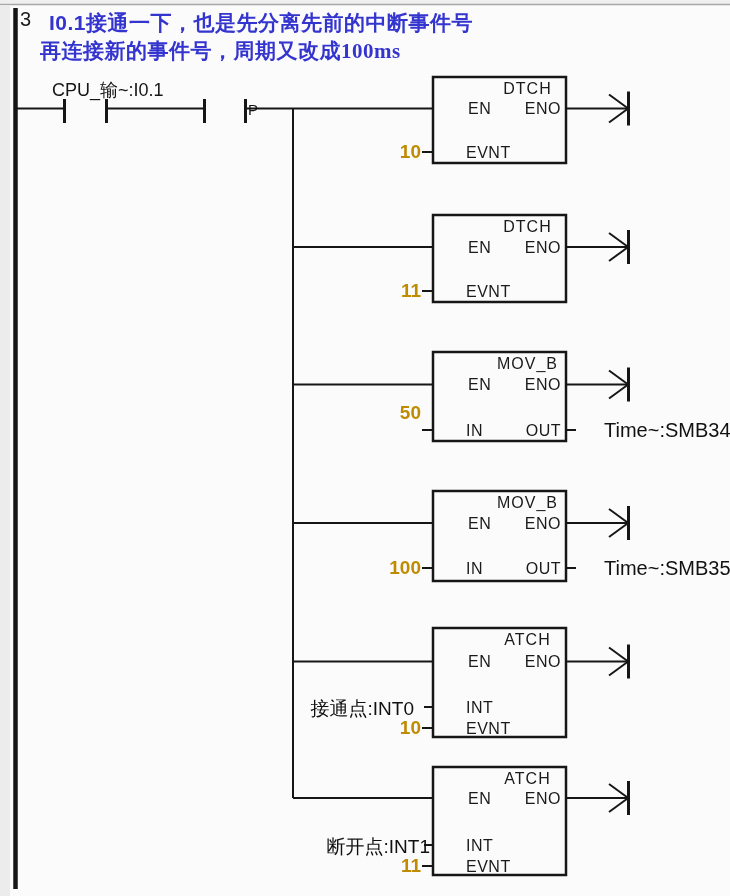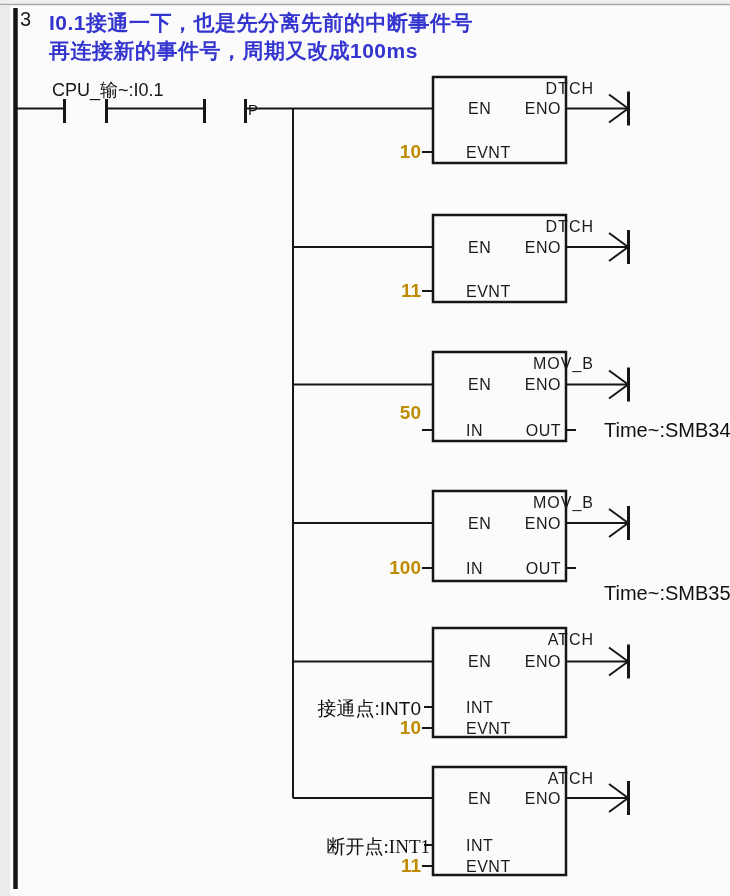--- a/index.html
+++ b/index.html
@@ -10,21 +10,21 @@
   }
   .abs{position:absolute;white-space:nowrap;margin-left:28px;}
   .comment{
     color:var(--comment-blue,#3434cf);
     font-size:21px;font-weight:bold;letter-spacing:.5px;
   }
   .netnum{color:#1a1a1a;font-size:20px;}
   .ctlbl{color:#151515;font-size:18px;}
   .plbl{color:#151515;font-size:15px;text-align:center;}
   .pin{color:#1a1a1a;font-size:16px;letter-spacing:.5px;}
-  .btitle{color:#1a1a1a;font-size:16px;letter-spacing:1px;text-align:right;width:133px;}
+  .btitle{color:#1a1a1a;font-size:16px;letter-spacing:1px;text-align:center;width:133px;}
   .val{color:var(--operand-gold,#bf8b00);font-size:19px;font-weight:bold;text-align:left;}
   .opd{color:#111;font-size:19px;text-align:right;}
   .outopd{color:#111;font-size:20px;}
   .blk{position:absolute;left:433px;width:133px;}
   svg{position:absolute;left:0;top:0;}
 </style>
 </head>
 <body>
 
 <svg width="730" height="896" viewBox="0 0 730 896">
@@ -111,21 +111,21 @@
       <line x1="566" y1="798" x2="627" y2="798"></line>
       <line x1="609" y1="784" x2="627.5" y2="797.5"></line>
         <line x1="609" y1="812" x2="627.5" y2="798.5"></line>
       <line x1="628.5" y1="781" x2="628.5" y2="815" stroke-width="3"></line>
     </g>
   </g>
 </svg>
 
 <div class="abs netnum" style="left:-8px;top:8px;">3</div>
 <div class="abs comment" style="left:21px;top:9px;">I0.1接通一下，也是先分离先前的中断事件号</div>
-<div class="abs comment" style="left:21px;top:37px;">再连接新的事件号，周期又改成100ms</div>
+<div class="abs comment" style="left:12px;top:37px;font-family:Liberation Serif, serif;">再连接新的事件号，周期又改成100ms</div>
 
 <div class="abs ctlbl" style="left:24px;top:78px;">CPU_输~:I0.1</div>
 <div class="abs plbl" style="left:204px;top:101px;width:42px;">P</div>
 
 <div class="blk" style="top:77px;height:86px;">
   <div class="abs btitle" style="left:0;top:3px;">DTCH</div>
   <div class="abs pin" style="left:7px;top:23px;">EN</div>
   <div class="abs pin" style="right:5px;top:23px;">ENO</div>
   <div class="abs pin" style="left:5px;top:67px;">EVNT</div>
 </div>
@@ -150,33 +150,33 @@
 <div class="abs outopd" style="left:576px;top:419px;">Time~:SMB34</div>
 
 <div class="blk" style="top:491px;height:90px;">
   <div class="abs btitle" style="left:0;top:3px;">MOV_B</div>
   <div class="abs pin" style="left:7px;top:24px;">EN</div>
   <div class="abs pin" style="right:5px;top:24px;">ENO</div>
   <div class="abs pin" style="left:5px;top:69px;">IN</div>
   <div class="abs pin" style="right:5px;top:69px;">OUT</div>
 </div>
 <div class="abs val" style="right:309px;top:557px;">100</div>
-<div class="abs outopd" style="left:576px;top:582px;">Time~:SMB35</div>
+<div class="abs outopd" style="left:576px;top:557px;">Time~:SMB35</div>
 
 <div class="blk" style="top:628px;height:109px;">
   <div class="abs btitle" style="left:0;top:3px;">ATCH</div>
   <div class="abs pin" style="left:7px;top:25px;">EN</div>
   <div class="abs pin" style="right:5px;top:25px;">ENO</div>
   <div class="abs pin" style="left:5px;top:71px;">INT</div>
   <div class="abs pin" style="left:5px;top:92px;">EVNT</div>
 </div>
-<div class="abs opd" style="right:309px;top:696px;">接通点:INT0</div>
+<div class="abs opd" style="right:316px;top:696px;">接通点:INT0</div>
 <div class="abs val" style="right:309px;top:717px;">10</div>
 
 <div class="blk" style="top:767px;height:108px;">
   <div class="abs btitle" style="left:0;top:3px;">ATCH</div>
   <div class="abs pin" style="left:7px;top:23px;">EN</div>
   <div class="abs pin" style="right:5px;top:23px;">ENO</div>
   <div class="abs pin" style="left:5px;top:70px;">INT</div>
   <div class="abs pin" style="left:5px;top:91px;">EVNT</div>
 </div>
-<div class="abs opd" style="right:300px;top:834px;font-family:Liberation Serif, serif;">断开点:INT1</div>
+<div class="abs opd" style="right:300px;top:834px;">断开点:INT1</div>
 <div class="abs val" style="right:309px;top:855px;">11</div>
 
 </body></html>

